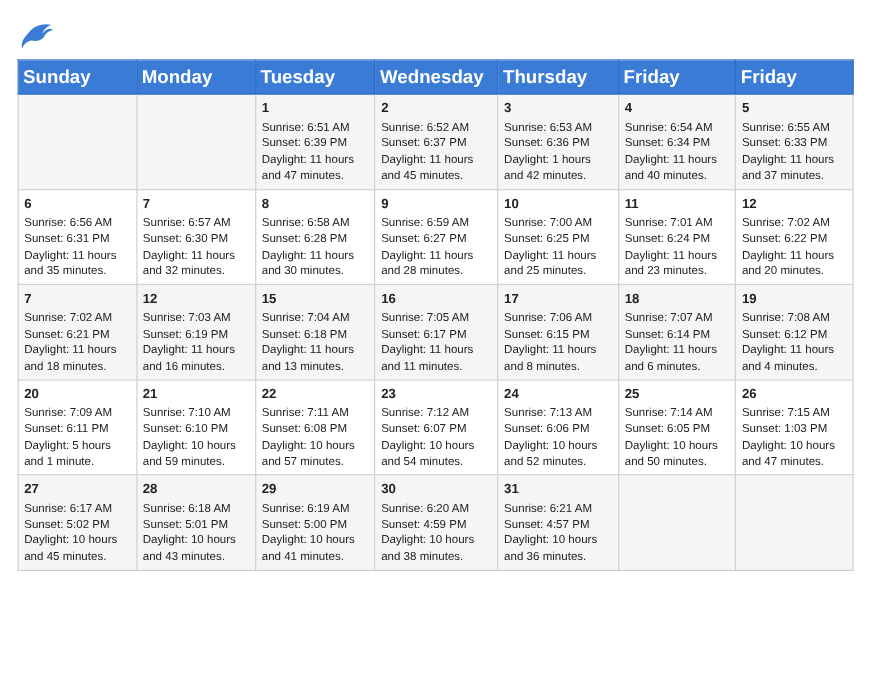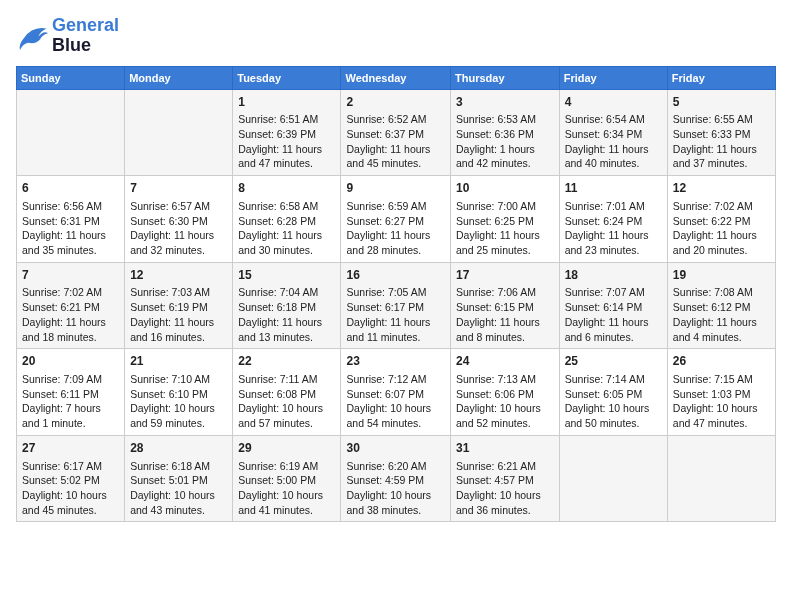--- a/index.html
+++ b/index.html
@@ -49,21 +49,21 @@
     table {
       width: 100%;
       border-collapse: collapse;
       font-size: 10.5px;
     }
     thead th {
       background: #3a7bd5;
       color: #fff;
       padding: 5px 4px;
       text-align: left;
-      font-size: 11px;
+      font-size: 17px;
       font-weight: bold;
       border: 1px solid #2a6bc5;
     }
     tbody td {
       border: 1px solid #ccc;
       vertical-align: top;
       padding: 4px 5px;
       height: 80px;
       width: 113px;
       color: #222;
@@ -86,25 +86,20 @@
     }
   </style>
 </head>
 <body>
 
 <div class="header">
   <div class="logo">
     <svg class="logo-bird" viewBox="0 0 40 35" xmlns="http://www.w3.org/2000/svg">
       <path d="M10,20 Q20,5 38,8 Q30,12 28,18 Q35,10 40,14 Q32,16 30,22 Q25,28 15,26 Q8,28 5,35 Q3,28 10,20Z" fill="#3a7bd5"></path>
     </svg>
-    <div>
-      <div class="logo-text">
-        <span>General</span><br><span style="color:#1a1a2e">Blue</span>
-      </div>
-    </div>
   </div>
   <div class="title-block">
     <div class="month-title"></div>
     <div class="location-title"></div>
   </div>
 </div>
 
 <table>
   <thead>
     <tr id="days-header">
@@ -238,21 +233,21 @@
           <div>Sunrise: 7:08 AM</div>
           <div>Sunset: 6:12 PM</div>
           <div>Daylight: 11 hours and 4 minutes.</div>
         </td>
       </tr>
       <tr>
         <td>
           <span class="day-num">20</span>
           <div>Sunrise: 7:09 AM</div>
           <div>Sunset: 6:11 PM</div>
-          <div>Daylight: 7 hours and 1 minute.</div>
+          <div>Daylight: 5 hours and 1 minute.</div>
         </td>
         <td>
           <span class="day-num">21</span>
           <div>Sunrise: 7:10 AM</div>
           <div>Sunset: 6:10 PM</div>
           <div>Daylight: 10 hours and 59 minutes.</div>
         </td>
         <td>
           <span class="day-num">22</span>
           <div>Sunrise: 7:11 AM</div>

